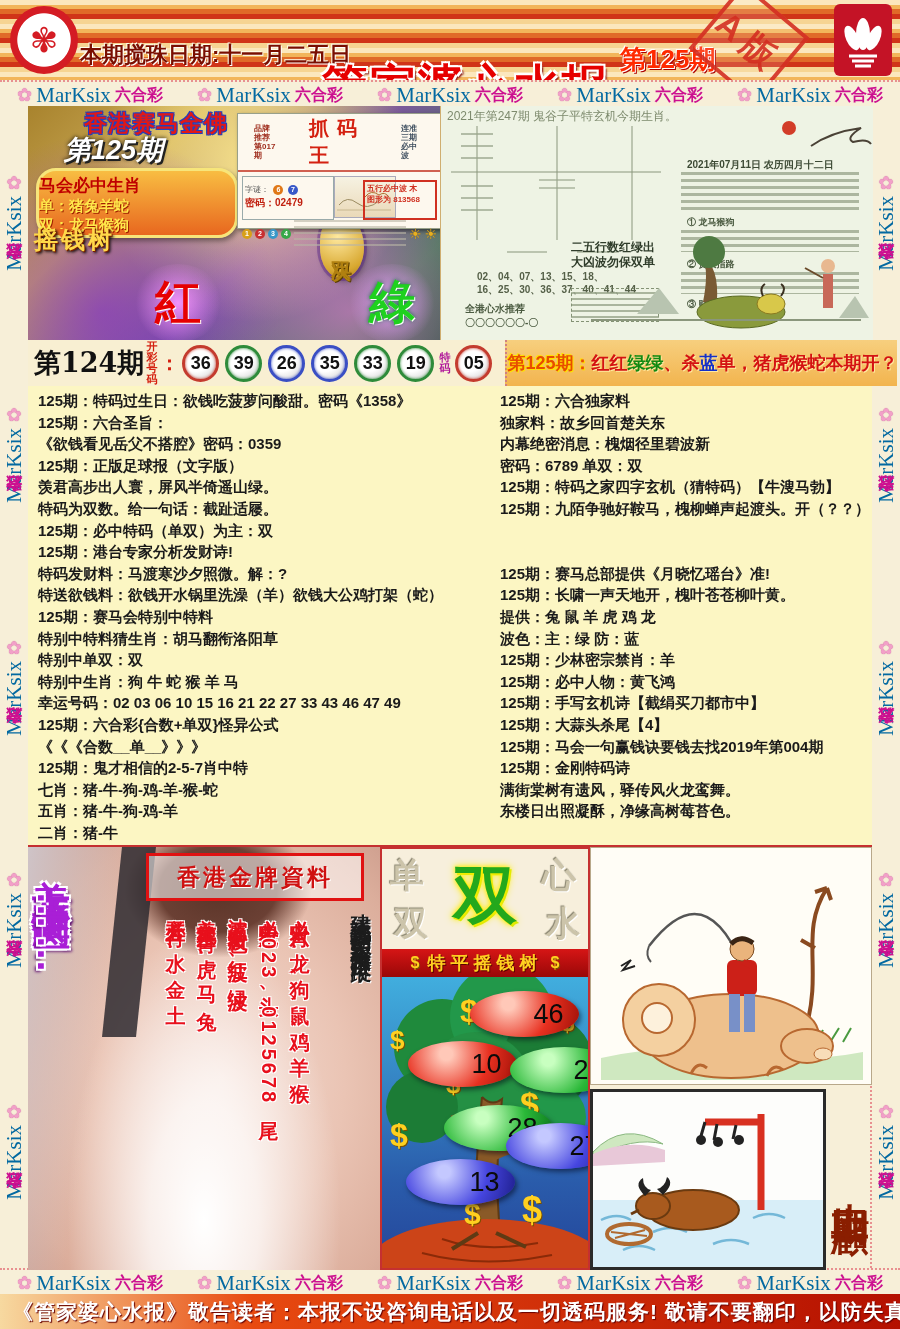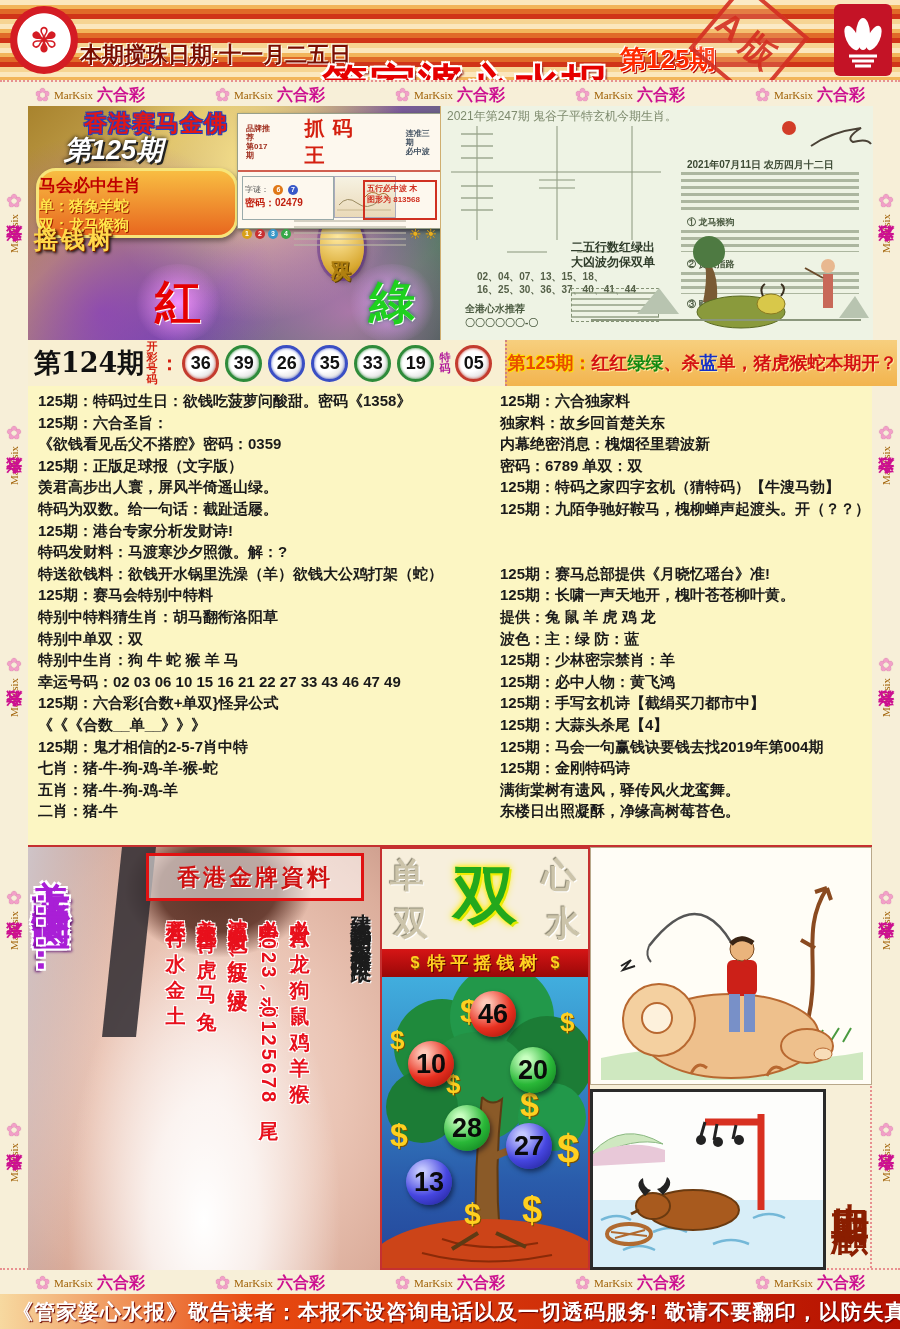--- a/index.html
+++ b/index.html
@@ -24,21 +24,21 @@
   #macau-logo{position:absolute;right:8px;top:4px;width:58px;height:72px;background:#c41326;border-radius:6px;
     display:flex;align-items:center;justify-content:center;}
   
   .hband{position:absolute;left:0;width:900px;height:26px;background:#f7efd8;border-top:2px dotted #e89090;border-bottom:2px dotted #e89090;
     display:flex;align-items:center;justify-content:space-around;overflow:hidden;}
   #hband-top{top:80px;} #hband-bottom{top:1268px;}
   .vband{position:absolute;top:106px;width:28px;height:1162px;background:#f7efd8;display:flex;flex-direction:column;
     align-items:center;justify-content:space-around;overflow:hidden;}
   #vband-left{left:0;border-right:2px dotted #e89090;} #vband-right{right:0;border-left:2px dotted #e89090;}
   .brand-unit{display:flex;align-items:center;gap:4px;white-space:nowrap;}
-  .brand-latin{font-family:"Liberation Serif",serif;font-size:11px;color:#a16207;}
+  .brand-latin{font-family:"Liberation Serif",serif;font-size:21px;color:#0369a1;}
   .brand-cjk{font-size:16px;font-weight:900;color:#cc1090;}
   .flower{color:#f2a0c8;font-size:18px;text-shadow:0 0 1px #c05090;}
   .vband .brand-unit{flex-direction:column;gap:2px;}
   .vband .vtxt{writing-mode:vertical-rl;transform:rotate(180deg);}
   
   #gfx{position:absolute;left:28px;top:106px;width:844px;height:234px;border-bottom:2px solid #c53030;}
   #panel-left{position:absolute;left:0;top:0;width:412px;height:234px;overflow:hidden;
     background:radial-gradient(circle at 78% 88%,rgba(250,120,230,.55),transparent 42%),
                radial-gradient(circle at 18% 88%,rgba(130,40,210,.6),transparent 45%),
                radial-gradient(circle at 55% 25%,rgba(255,235,140,.95),transparent 55%),
@@ -59,21 +59,21 @@
     box-shadow:0 0 0 3px rgba(90,40,140,.45),2px 3px 6px rgba(0,0,0,.4);}
   #pl-double span{writing-mode:vertical-rl;font-size:20px;font-weight:900;color:#b08010;text-shadow:1px 1px 0 #5a3c00;}
   .glow-char{position:absolute;display:flex;align-items:center;justify-content:center;width:92px;height:78px;border-radius:50%;}
   #pl-red{left:104px;top:158px;background:radial-gradient(circle,rgba(248,150,255,.95),rgba(90,0,170,0) 70%);}
   #pl-red span{font-size:46px;font-weight:900;color:#e60000;font-family:"DejaVu Serif",serif;text-shadow:1px 1px 0 #fff;}
   #pl-green{left:318px;top:158px;background:radial-gradient(circle,rgba(230,160,255,.95),rgba(90,0,170,0) 70%);}
   #pl-green span{font-size:46px;font-weight:900;color:#1fd11f;font-family:"DejaVu Serif",serif;text-shadow:1px 1px 0 #fff,0 0 5px #063;}
   
   #zmw{position:absolute;left:209px;top:7px;width:202px;height:114px;background:#fdf8ee;border:1px solid #98a08a;
     box-shadow:2px 2px 4px rgba(0,0,0,.5);font-family:"Liberation Sans",sans-serif;}
-  #zmw-head{display:flex;justify-content:center;align-items:center;border-bottom:2px double #d06050;padding:1px 8px;gap:32px;}
+  #zmw-head{display:flex;justify-content:center;align-items:center;border-bottom:2px double #d06050;padding:1px 16px;gap:32px;}
   .zmw-tiny{font-size:8px;color:#a03020;line-height:9px;font-weight:700;}
   .zmw-tiny.dk{color:#405060;}
   #zmw-title{font-size:20px;font-weight:900;color:#d42010;letter-spacing:8px;font-family:"DejaVu Serif",serif;}
   #zmw-body{position:relative;height:86px;}
   #zmw-codebox{position:absolute;left:4px;top:4px;width:86px;height:40px;border:1px solid #9aa;padding:1px 2px;}
   #zmw-codebox .r1{font-size:8px;color:#555;}
   .mini-ball{display:inline-block;width:10px;height:10px;border-radius:50%;color:#fff;font-size:7px;line-height:10px;text-align:center;font-weight:700;}
   #zmw-codebox .code{font-size:10px;color:#c02010;font-weight:900;}
   #zmw-sketch{position:absolute;left:96px;top:4px;width:60px;height:40px;border:1px solid #aab;
     background:linear-gradient(#f6f2e2,#ead9b8);}
@@ -145,22 +145,22 @@
   #mt{position:absolute;left:352px;top:0;width:210px;height:423px;border:2px solid #c53030;box-sizing:border-box;}
   #mt-top{position:relative;width:100%;height:100px;background:#f7efdc;}
   .wm{position:absolute;font-size:34px;font-weight:900;color:#ccc4aa;text-shadow:1px 1px 0 #fff,-1px -1px 1px #8a8570;}
   #mt-main{position:absolute;left:50%;top:46%;transform:translate(-50%,-50%);font-size:64px;font-weight:900;color:#23a81c;
     font-family:"DejaVu Serif",serif;text-shadow:0 0 4px #ffee00,0 0 8px #ffee00,2px 2px 0 #cfe800;}
   #mt-bar{position:relative;width:100%;height:28px;background:linear-gradient(#d61515,#990808);
     display:flex;align-items:center;justify-content:center;gap:8px;}
   #mt-bar .t{font-size:18px;font-weight:900;color:#ffd020;letter-spacing:5px;text-shadow:1px 1px 0 #5a0000;}
   .dollar{color:#ffd020;font-weight:900;text-shadow:1px 1px 0 #7a5000;}
   #mt-tree{position:relative;width:100%;height:291px;background:linear-gradient(#41aede,#2a5cab 70%,#24459a);overflow:hidden;}
-  .tball{position:absolute;width:46px;height:46px;border-radius:50%;display:flex;align-items:center;justify-content:center;
-    font-size:27px;font-weight:700;color:#0a0a0a;box-shadow:2px 3px 5px rgba(0,0,20,.5);}
+  .tball{position:absolute;width:61px;height:46px;border-radius:50%;display:flex;align-items:center;justify-content:center;
+    font-size:27px;font-weight:400;color:#0a0a0a;box-shadow:2px 3px 5px rgba(0,0,20,.5);padding-left:48px;}
   .tball[data-color="red"]{background:radial-gradient(circle at 35% 28%,#ffc8b8 8%,#e83020 55%,#9a0f06);}
   .tball[data-color="green"]{background:radial-gradient(circle at 35% 28%,#c8ffc0 8%,#2ab838 55%,#0a701a);}
   .tball[data-color="blue"]{background:radial-gradient(circle at 35% 28%,#c4c8ff 8%,#4646e0 55%,#1c1c88);}
   .tdollar{position:absolute;font-size:26px;}
   
   #comics{position:absolute;left:562px;top:0;width:282px;height:423px;}
   #comic-top{position:absolute;left:0;top:0;width:282px;height:238px;background:#fffdf6;border:1px solid #b8a88a;box-sizing:border-box;}
   #comic-bottom{position:absolute;left:0;top:242px;width:236px;height:181px;background:#fdfdfb;border:3px solid #2a2a2a;box-sizing:border-box;}
   #last-label{position:absolute;right:0px;top:244px;width:44px;height:179px;writing-mode:vertical-rl;
     font-size:38px;line-height:44px;font-weight:900;color:#8a1e00;font-family:"DejaVu Serif",serif;text-align:center;letter-spacing:4px;}
@@ -437,20 +437,21 @@
   </div>
 
   <div id="tips">
     <div id="tips-left" class="tip-col">
       <div class="tip-line">125期：特码过生日：欲钱吃菠萝问酸甜。密码《1358》</div>
       <div class="tip-line">125期：六合圣旨：</div>
       <div class="tip-line">《欲钱看见岳父不搭腔》密码：0359</div>
       <div class="tip-line">125期：正版足球报（文字版）</div>
       <div class="tip-line">羡君高步出人寰，屏风半倚遥山绿。</div>
       <div class="tip-line">特码为双数。给一句话：截趾适屦。</div>
+      <div class="tip-line">125期：必中特码（单双）为主：双</div>
       <div class="tip-line">125期：港台专家分析发财诗!</div>
       <div class="tip-line">特码发财料：马渡寒沙夕照微。解：?</div>
       <div class="tip-line">特送欲钱料：欲钱开水锅里洗澡（羊）欲钱大公鸡打架（蛇）</div>
       <div class="tip-line">125期：赛马会特别中特料</div>
       <div class="tip-line">特别中特料猜生肖：胡马翻衔洛阳草</div>
       <div class="tip-line">特别中单双：双</div>
       <div class="tip-line">特别中生肖：狗 牛 蛇 猴 羊 马</div>
       <div class="tip-line">幸运号码：02 03 06 10 15 16 21 22 27 33 43 46 47 49</div>
       <div class="tip-line">125期：六合彩{合数+单双}怪异公式</div>
       <div class="tip-line">《《《合数__单__》》》</div>

